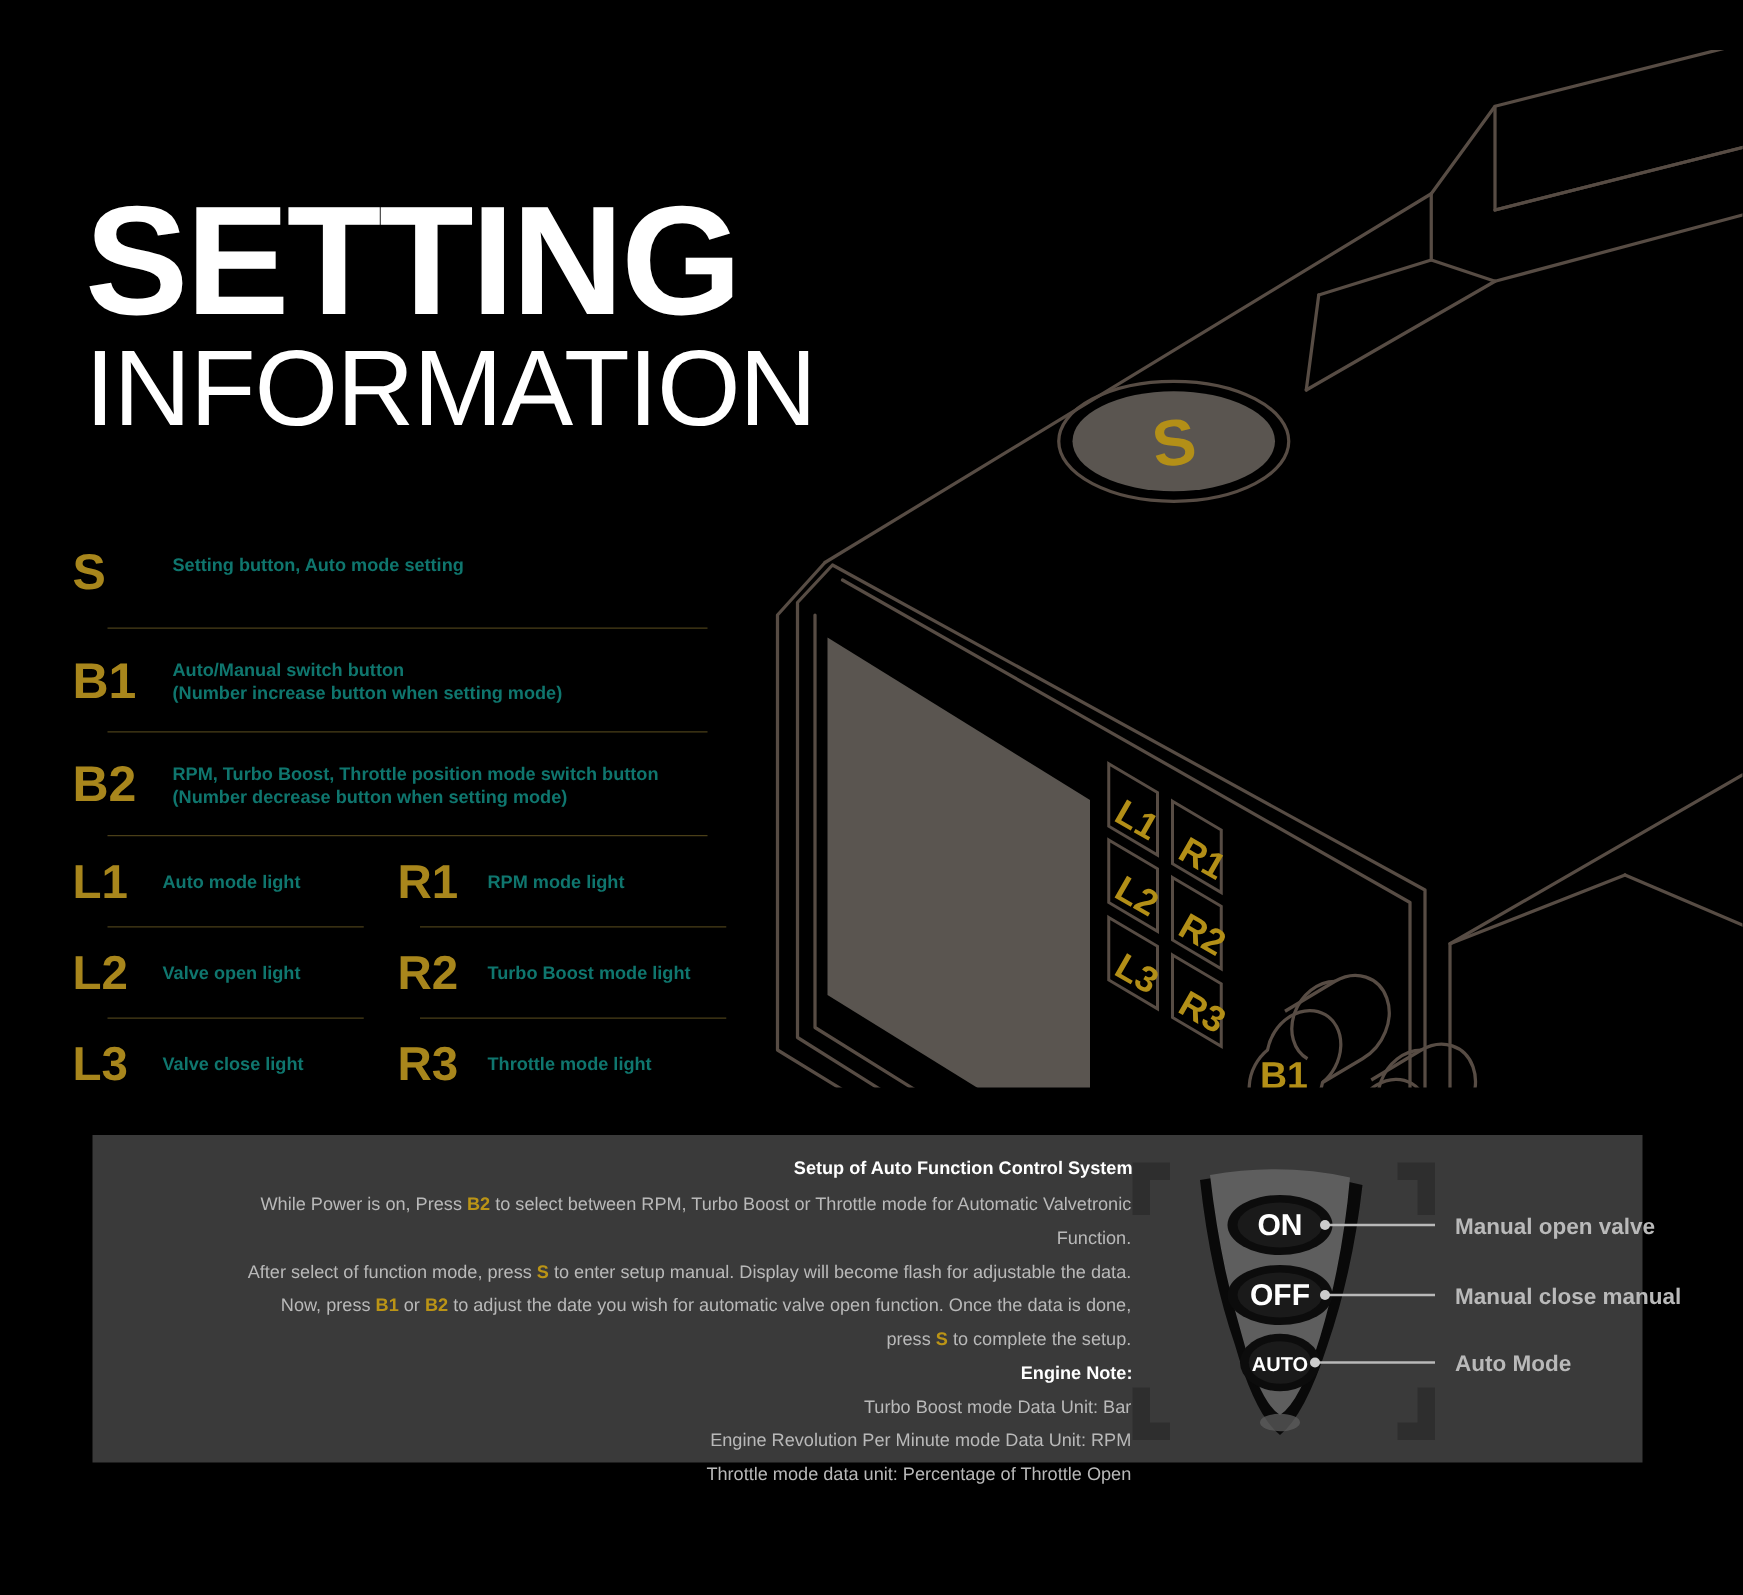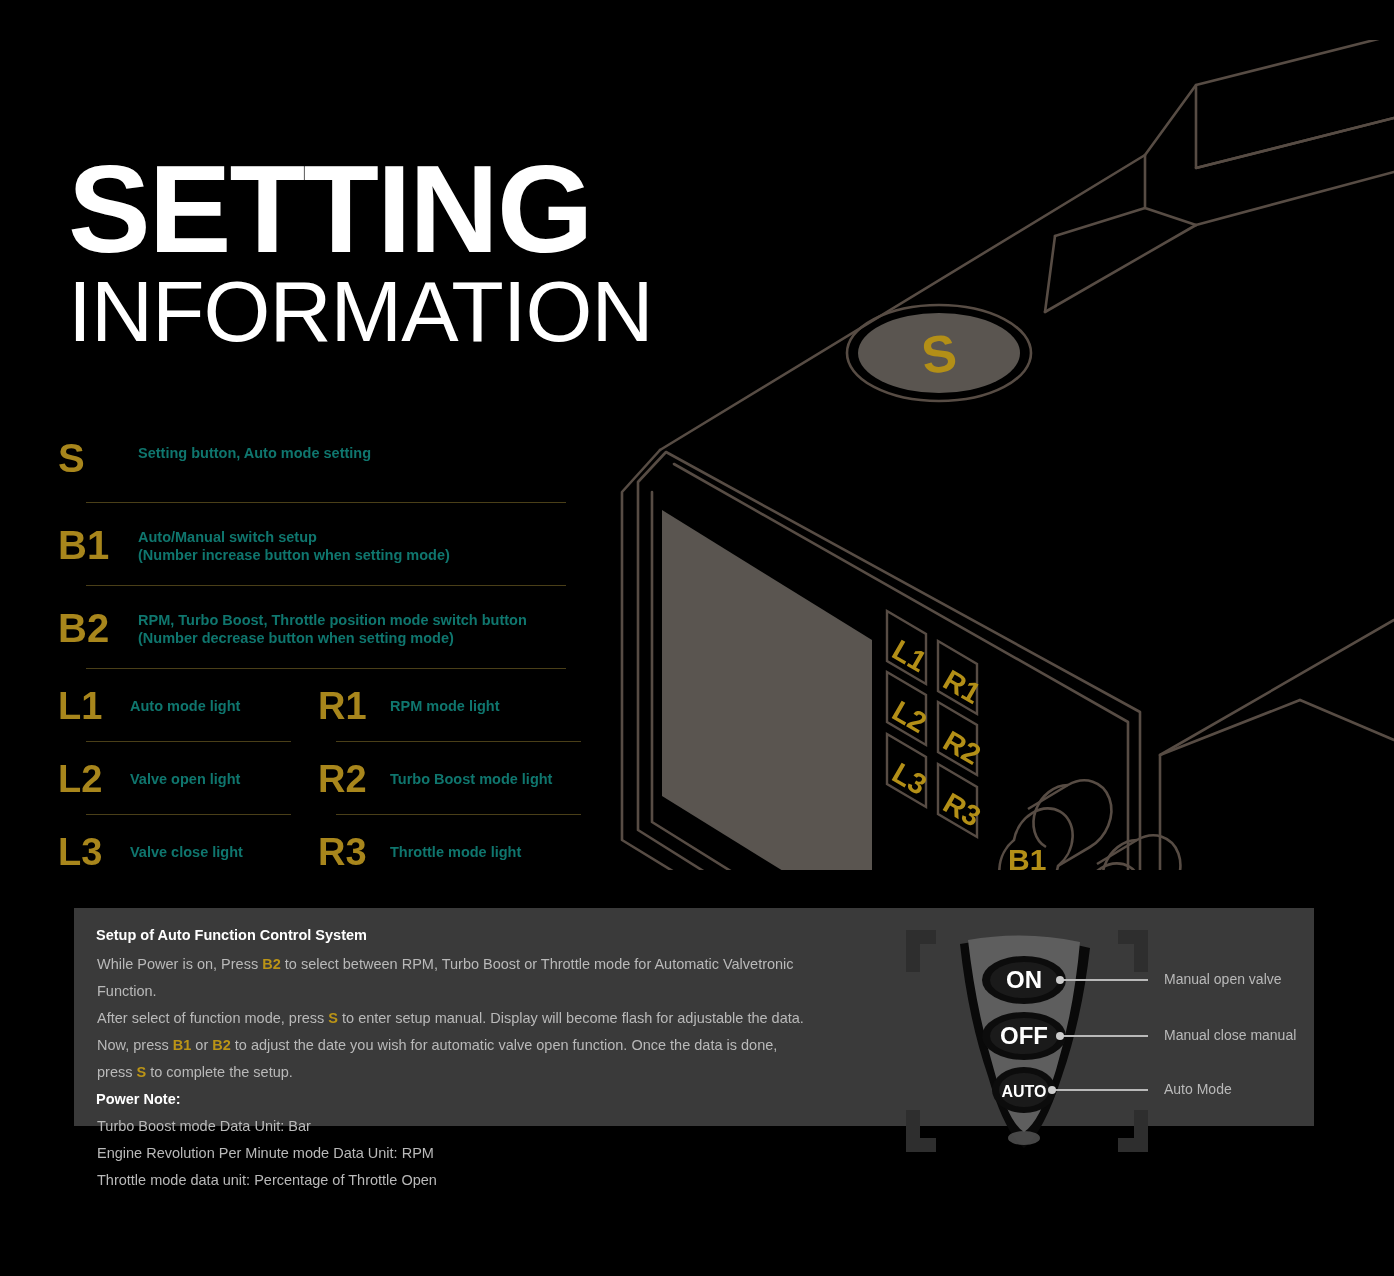--- a/index.html
+++ b/index.html
@@ -34,31 +34,31 @@
   
   .row-pair{display:flex;}
   .cell{width:260px;}
   .cell-inner{display:flex;align-items:center;}
   .cell .legend-code{width:72px;font-size:38px;flex:none;}
   .cell .legend-desc{font-size:14.5px;}
   .div-half{margin-left:28px;width:205px;}
   .div-half-r{margin-left:18px;width:245px;}
 
   
-  #bottom-panel{position:absolute;left:74px;top:908px;width:1240px;height:218px;
-                background:#3a3a3a;}
+  #bottom-panel{position:absolute;left:74px;top:908px;width:1240px;height:262px;
+                background:#3a3a3a;text-align:right;}
   #panel-text{position:absolute;left:22px;top:18px;width:810px;}
   .panel-head{color:#ffffff;font-size:14.5px;font-weight:700;margin:0 0 7px 0;line-height:18px;}
   .panel-line{color:#b9b9b9;font-size:14.5px;line-height:26px;margin:1px;font-weight:400;}
   .k{color:#bb9416;font-weight:700;}
 
   
   #remote-block{position:absolute;left:828px;top:18px;width:400px;height:230px;}
 
-  .lead-label{position:absolute;color:#b9b9b9;font-size:14px;font-weight:400;
+  .lead-label{position:absolute;color:#b9b9b9;font-size:18px;font-weight:700;
               white-space:nowrap;}
 </style>
 </head>
 <body>
 
 <div class="stage">
 
   <svg id="device-svg" width="794" height="830" viewBox="0 0 794 830">
     <g fill="none" stroke="#574c44" stroke-width="2.6" stroke-linejoin="round" stroke-linecap="round">
 
@@ -137,21 +137,21 @@
       <div class="legend-code" style="font-size:40px;padding-top:2px;">S</div>
       <div class="legend-desc">
         <div>Setting button, Auto mode setting</div>
       </div>
     </div>
     <div class="divider div-wide" style="margin-top:24px;"></div>
 
     <div class="legend-row row-wide" style="margin-top:22px;">
       <div class="legend-code" style="font-size:40px;">B1</div>
       <div class="legend-desc" style="padding-top:3px;">
-        <div>Auto/Manual switch setup</div>
+        <div>Auto/Manual switch button</div>
         <div>(Number increase button when setting mode)</div>
       </div>
     </div>
     <div class="divider div-wide" style="margin-top:20px;"></div>
 
     <div class="legend-row row-wide" style="margin-top:22px;">
       <div class="legend-code" style="font-size:40px;">B2</div>
       <div class="legend-desc" style="padding-top:3px;">
         <div>RPM, Turbo Boost, Throttle position mode switch button</div>
         <div>(Number decrease button when setting mode)</div>
@@ -218,21 +218,21 @@
       <p class="panel-line"><span>While Power is on, Press </span><span class="k">B2</span><span> to select between RPM, Turbo Boost or Throttle mode for Automatic Valvetronic</span></p>
 
       <p class="panel-line">Function.</p>
 
       <p class="panel-line"><span>After select of function mode, press </span><span class="k">S</span><span> to enter setup manual. Display will become flash for adjustable the data.</span></p>
 
       <p class="panel-line"><span>Now, press </span><span class="k">B1</span><span> or </span><span class="k">B2</span><span> to adjust the date you wish for automatic valve open function. Once the data is done,</span></p>
 
       <p class="panel-line"><span>press </span><span class="k">S</span><span> to complete the setup.</span></p>
 
-      <p class="panel-head" style="margin:0;line-height:26px;">Power Note:</p>
+      <p class="panel-head" style="margin:0;line-height:26px;">Engine Note:</p>
 
       <p class="panel-line">Turbo Boost mode Data Unit: Bar</p>
       <p class="panel-line">Engine Revolution Per Minute mode Data Unit: RPM</p>
       <p class="panel-line">Throttle mode data unit: Percentage of Throttle Open</p>
     </div>
 
     <div id="remote-block">
       <svg width="400" height="230" viewBox="0 0 400 230">
 
         <g fill="#2e2e2e">

